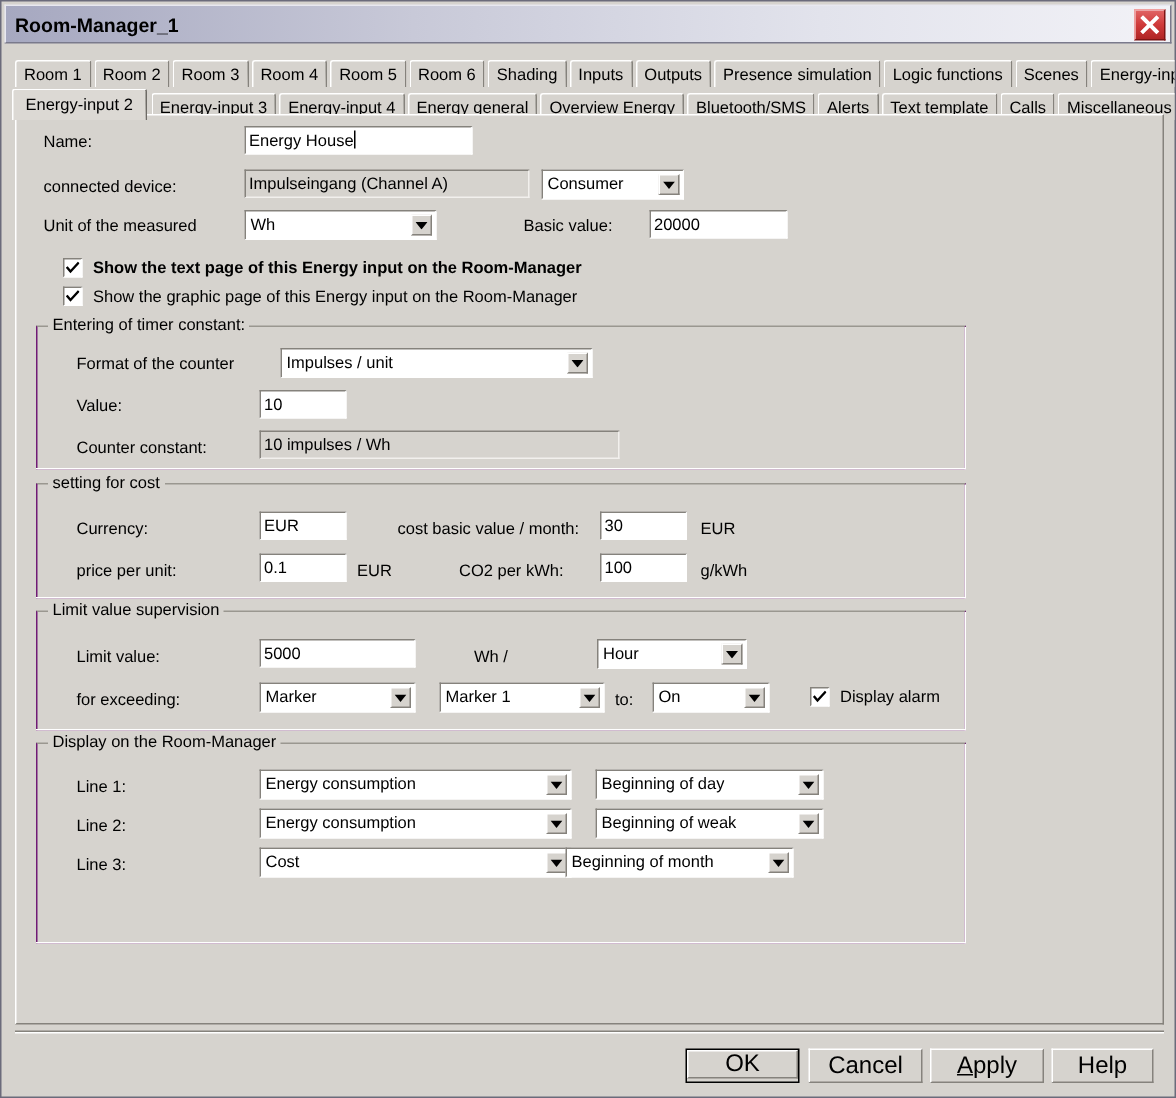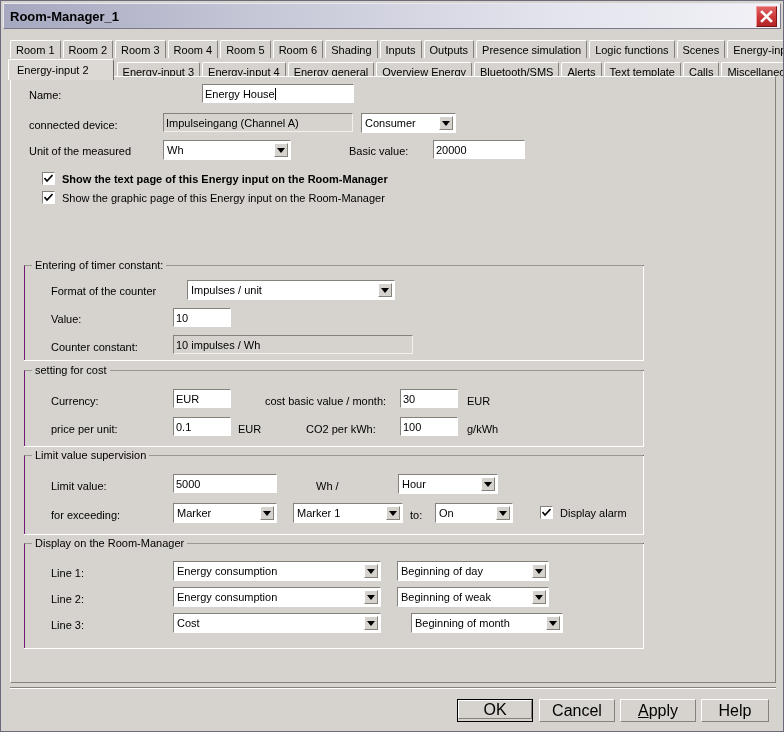--- a/index.html
+++ b/index.html
@@ -82,21 +82,21 @@
     border-bottom: none;
     box-sizing: border-box;
     font-size: 11px;
     color: #000;
     cursor: default;
     border-radius: 2px 2px 0 0;
   }
   .tab.selected {
     height: 21px;
     line-height: 20px;
-    padding: 0 24px 0 8px;
+    padding: 0 8px 0 8px;
     margin-right: 3px;
     margin-left: -2px;
     background: #dcd9d4;
     border-top: 1px solid #ffffff;
     border-left: 1px solid #ffffff;
     border-right: 1px solid #6d6a65;
     position: relative;
     z-index: 3;
   }
 
@@ -204,21 +204,20 @@
   }
   .chkbox svg { position:absolute; left:1px; top:1px; }
   .chk .chklabel { margin-left: 7px; font-size: 11px; }
 
   
   .group {
     position: absolute;
     border: 1px solid #701a75;
     border-top: 1px solid #9a9790;
     box-sizing: border-box;
-    margin-top: 48px;
   }
   .group::before {
     content: "";
     position: absolute;
     left: -1px; top: 0px; right: -1px; bottom: -1px;
     border-right: 1px solid #ffffff;
     border-bottom: 1px solid #ffffff;
     pointer-events: none;
   }
   .group > .glegend {
@@ -319,21 +318,21 @@
       <div class="tab">Alerts</div>
       <div class="tab">Text template</div>
       <div class="tab">Calls</div>
       <div class="tab">Miscellaneous</div>
     </div>
   </div>
 
   <div class="tabpage">
 
     <span class="lbl" style="left:18px; top:12px;">Name:</span>
-    <div class="tf" style="left:152px; top:7px; width:152px;margin-left:39px;"><span>Energy House</span><span class="caret"></span></div>
+    <div class="tf" style="left:152px; top:7px; width:152px;"><span>Energy House</span><span class="caret"></span></div>
 
     <span class="lbl" style="left:18px; top:42px;">connected device:</span>
     <div class="tf ro" style="left:152px; top:36px; width:190px;">Impulseingang  (Channel A)</div>
     <div class="cb" style="left:350px; top:36px; width:95px;">
       <span class="cbtext">Consumer</span>
       <span class="cbarrow">
         <svg width="8" height="5" viewBox="0 0 8 5">
             <path d="M0 0 L8 0 L4 5 Z" fill="#000"></path>
           </svg>
       </span>
@@ -444,21 +443,21 @@
       <div class="chk" style="left:515px; top:50px;">
         <span class="chkbox">
           <svg width="9" height="9" viewBox="0 0 9 9">
               <path d="M0.5 4 L3 7 L8.5 1" stroke="#000" stroke-width="1.6" fill="none"></path>
             </svg>
         </span>
         <span class="chklabel">Display alarm</span>
       </div>
     </div>
 
-    <div class="group" style="left:13px; top:418px; width:620px; height:106px;">
+    <div class="group" style="left:13px; top:418px; width:620px; height:134px;">
       <span class="glegend">Display on the Room-Manager</span>
 
       <span class="lbl" style="left:26px; top:23px;">Line 1:</span>
       <div class="cb" style="left:148px; top:17px; width:208px;">
         <span class="cbtext">Energy consumption</span>
         <span class="cbarrow">
           <svg width="8" height="5" viewBox="0 0 8 5">
               <path d="M0 0 L8 0 L4 5 Z" fill="#000"></path>
             </svg>
         </span>
@@ -492,21 +491,21 @@
 
       <span class="lbl" style="left:26px; top:75px;">Line 3:</span>
       <div class="cb" style="left:148px; top:69px; width:208px;">
         <span class="cbtext">Cost</span>
         <span class="cbarrow">
           <svg width="8" height="5" viewBox="0 0 8 5">
               <path d="M0 0 L8 0 L4 5 Z" fill="#000"></path>
             </svg>
         </span>
       </div>
-      <div class="cb" style="left:386px; top:69px; width:152px;text-align:center;">
+      <div class="cb" style="left:352px; top:69px; width:152px;text-align:center;">
         <span class="cbtext">Beginning of month</span>
         <span class="cbarrow">
           <svg width="8" height="5" viewBox="0 0 8 5">
               <path d="M0 0 L8 0 L4 5 Z" fill="#000"></path>
             </svg>
         </span>
       </div>
     </div>
 
   </div>

